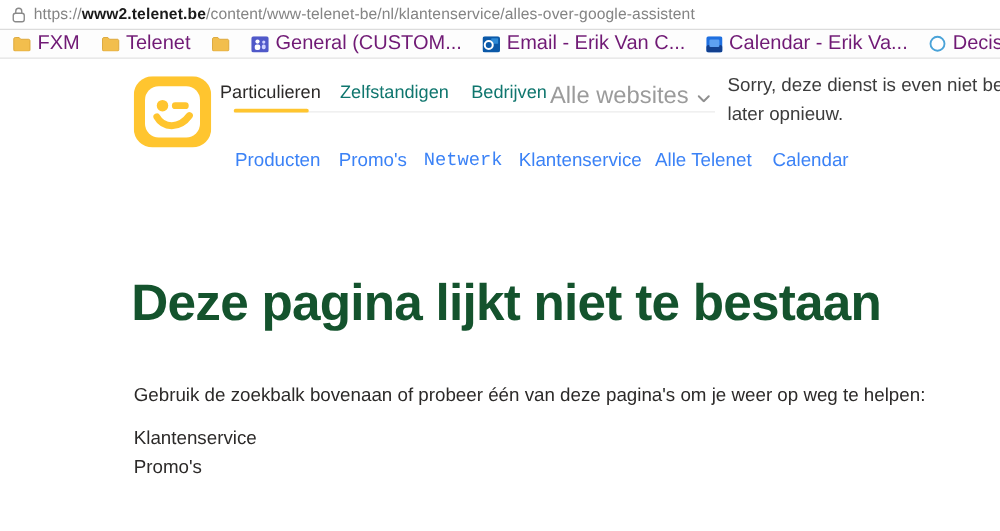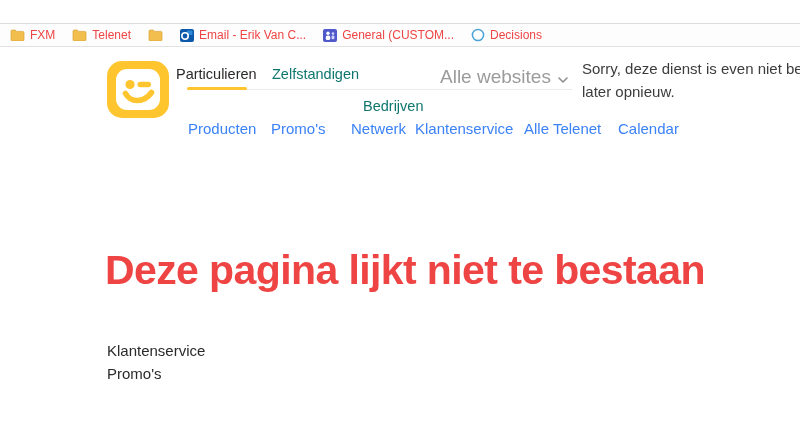--- a/index.html
+++ b/index.html
@@ -8,46 +8,55 @@
   .frame { position:relative; width:800px; height:425px; background:#fff; overflow:hidden; }
 
   
   .addressbar { position:absolute; top:0; left:0; width:800px; height:23px; background:#fff; }
   .lock { position:absolute; left:9px; top:5px; }
   .url { position:absolute; left:27px; top:4px; font-size:12.5px; color:#848484; white-space:nowrap; letter-spacing:0.1px; }
   .url .domain { color:#1a1a1a; font-weight:600; }
   .hr1 { position:absolute; top:23px; left:0; width:800px; height:1px; background:#dcdcdc; }
   .bookmarksbar { position:absolute; top:24px; left:0; width:800px; height:22px; background:#fdfdfd; display:flex; align-items:center; padding-left:10px; gap:17px; }
   .hr2 { position:absolute; top:46px; left:0; width:800px; height:1px; background:#e2e2e2; }
-  .bm { display:flex; align-items:center; gap:5px; font-size:12px; color:#ef4444; white-space:nowrap; flex:0 0 auto; cursor:default; }
+  .bm { display:flex; align-items:center; gap:5px; font-size:16px; color:#701a75; white-space:nowrap; flex:0 0 auto; cursor:default; }
   .bm svg { display:block; }
 
   
   .logo { position:absolute; left:107px; top:61px; width:62px; height:57px; }
   .aud-tab { position:absolute; top:66px; font-size:14.5px; white-space:nowrap; }
   .t-dark { color:#2C2A29; }
   .t-gray { color:#0f766e; }
   .tabline-gray { position:absolute; left:187px; top:89px; width:385px; height:1px; background:#ececec; }
   .tabline-yellow { position:absolute; left:187px; top:87px; width:60px; height:3px; background:#FFC52F; border-radius:2px; }
   .dropdown { position:absolute; left:440px; top:66px; font-size:19px; color:#9B9B9B; display:flex; align-items:center; gap:7px; white-space:nowrap; }
   .notice { position:absolute; left:582px; top:57px; font-size:15px; line-height:23px; color:#3c3c3c; white-space:nowrap; }
   .main-nav-item { position:absolute; top:120px; font-size:15px; color:#3b82f6; white-space:nowrap; }
 
   
-  .heading { position:absolute; left:105px; top:219px; font-size:41px; font-weight:bold; color:#ef4444; letter-spacing:-0.6px; white-space:nowrap;margin-top:28px; }
+  .heading { position:absolute; left:105px; top:219px; font-size:41px; font-weight:bold; color:#14532d; letter-spacing:-0.6px; white-space:nowrap; }
   .intro { position:absolute; left:107px; top:308px; font-size:15px; color:#2C2A29; white-space:nowrap; }
   .pagelink { position:absolute; left:107px; font-size:15px; color:#2C2A29; white-space:nowrap; cursor:pointer; }
   .pl1 { top:342px; }
   .pl2 { top:365px; }
 </style>
 </head>
 <body>
 
 <div class="frame">
 
+  <div class="addressbar">
+    <span class="lock">
+      <svg width="12" height="14" viewBox="0 0 12 14">
+          <rect x="1.6" y="5.6" width="8.8" height="6.8" rx="1.8" fill="none" stroke="#8a8a8a" stroke-width="1.1"></rect>
+          <path d="M3.6 5.6V4a2.4 2.4 0 0 1 4.8 0v1.6" fill="none" stroke="#8a8a8a" stroke-width="1.1"></path>
+        </svg>
+    </span>
+    <span class="url"><span>https://</span><span class="domain">www2.telenet.be</span><span>/content/www-telenet-be/nl/klantenservice/alles-over-google-assistent</span></span>
+  </div>
   <div class="hr1"></div>
 
   <div class="bookmarksbar">
     <span class="bm">
       <span>
           <svg width="15" height="12" viewBox="0 0 15 12">
             <path d="M1 2.2C1 1.5 1.5 1 2.2 1h3.1l1.3 1.4h6.2c.7 0 1.2.5 1.2 1.2v7.2c0 .7-.5 1.2-1.2 1.2H2.2C1.5 12 1 11.5 1 10.8z" fill="#F2BE4D" stroke="#D9A433" stroke-width="0.7"></path>
           </svg>
         </span>
       <span>FXM</span>
@@ -63,38 +72,48 @@
     <span class="bm">
       <span>
           <svg width="15" height="12" viewBox="0 0 15 12">
             <path d="M1 2.2C1 1.5 1.5 1 2.2 1h3.1l1.3 1.4h6.2c.7 0 1.2.5 1.2 1.2v7.2c0 .7-.5 1.2-1.2 1.2H2.2C1.5 12 1 11.5 1 10.8z" fill="#F2BE4D" stroke="#D9A433" stroke-width="0.7"></path>
           </svg>
         </span>
     </span>
     <span class="bm">
       <span>
           <svg width="14" height="13" viewBox="0 0 14 13">
+            <rect x="0" y="0" width="14" height="13" rx="2" fill="#5059C9"></rect>
+            <circle cx="5" cy="4.2" r="1.7" fill="#fff"></circle>
+            <rect x="2.8" y="6.5" width="4.4" height="4.5" rx="1.6" fill="#fff"></rect>
+            <circle cx="10" cy="4.6" r="1.3" fill="#cfd3ff"></circle>
+            <rect x="8.5" y="6.5" width="3" height="3.8" rx="1.3" fill="#cfd3ff"></rect>
+          </svg>
+        </span>
+      <span>General (CUSTOM...</span>
+    </span>
+    <span class="bm">
+      <span>
+          <svg width="14" height="13" viewBox="0 0 14 13">
             <rect x="0" y="0" width="14" height="13" rx="2" fill="#0B59A8"></rect>
             <rect x="7" y="1.5" width="5.5" height="4.5" rx="0.5" fill="#2e8ad6"></rect>
             <circle cx="5" cy="7" r="3.2" fill="none" stroke="#fff" stroke-width="1.6"></circle>
           </svg>
         </span>
       <span>Email - Erik Van C...</span>
     </span>
     <span class="bm">
       <span>
-          <svg width="14" height="13" viewBox="0 0 14 13">
-            <rect x="0" y="0" width="14" height="13" rx="2" fill="#5059C9"></rect>
-            <circle cx="5" cy="4.2" r="1.7" fill="#fff"></circle>
-            <rect x="2.8" y="6.5" width="4.4" height="4.5" rx="1.6" fill="#fff"></rect>
-            <circle cx="10" cy="4.6" r="1.3" fill="#cfd3ff"></circle>
-            <rect x="8.5" y="6.5" width="3" height="3.8" rx="1.3" fill="#cfd3ff"></rect>
+          <svg width="13" height="13" viewBox="0 0 13 13">
+            <rect x="0" y="0" width="13" height="13" rx="2" fill="#1E6FE0"></rect>
+            <rect x="0" y="7" width="13" height="6" rx="2" fill="#12408f"></rect>
+            <rect x="2.5" y="2.5" width="8" height="6" rx="1" fill="#5ea0f0"></rect>
           </svg>
         </span>
-      <span>General (CUSTOM...</span>
+      <span>Calendar - Erik Va...</span>
     </span>
     <span class="bm">
       <span>
           <svg width="14" height="14" viewBox="0 0 14 14">
             <circle cx="7" cy="7" r="5.6" fill="#fff" stroke="#4AA3D8" stroke-width="1.5"></circle>
           </svg>
         </span>
       <span>Decisions</span>
     </span>
 
@@ -106,39 +125,40 @@
       <rect x="0" y="0" width="62" height="57" rx="15" fill="#FFC52F"></rect>
       <rect x="9" y="8" width="44" height="41" rx="11" fill="#fff"></rect>
       <circle cx="23" cy="23.5" r="4.6" fill="#FFC52F"></circle>
       <rect x="30.5" y="20.8" width="13.5" height="5.4" rx="2.7" fill="#FFC52F"></rect>
       <path d="M18.5 32.5 C 23.5 41.5, 36.5 42.5, 44.5 31.5" stroke="#FFC52F" stroke-width="5.6" fill="none" stroke-linecap="round"></path>
     </svg>
   </div>
 
   <span class="aud-tab t-dark" style="left:176px;">Particulieren</span>
   <span class="aud-tab t-gray" style="left:272px;">Zelfstandigen</span>
-  <span class="aud-tab t-gray" style="left:363px;margin-top:32px;">Bedrijven</span>
+  <span class="aud-tab t-gray" style="left:377px;">Bedrijven</span>
   <span class="dropdown">
     <span>Alle websites</span>
     <span><svg width="10" height="6" viewBox="0 0 10 6">
           <path d="M1 1l4 4 4-4" stroke="#8f8f8f" stroke-width="1.6" fill="none" stroke-linecap="round" stroke-linejoin="round"></path>
         </svg></span>
   </span>
   <div class="tabline-gray"></div>
   <div class="tabline-yellow"></div>
 
   <div class="notice">
     <div>Sorry, deze dienst is even niet besch</div>
     <div>later opnieuw.</div>
   </div>
 
   <span class="main-nav-item" style="left:188px;">Producten</span>
   <span class="main-nav-item" style="left:271px;">Promo's</span>
-  <span class="main-nav-item" style="left:351px;">Netwerk</span>
+  <span class="main-nav-item" style="left:339px;font-family:Liberation Mono, monospace;">Netwerk</span>
   <span class="main-nav-item" style="left:415px;">Klantenservice</span>
   <span class="main-nav-item" style="left:524px;">Alle Telenet</span>
   <span class="main-nav-item" style="left:618px;">Calendar</span>
 
   <h1 class="heading">Deze pagina lijkt niet te bestaan</h1>
+  <div class="intro">Gebruik de zoekbalk bovenaan of probeer één van deze pagina's om je weer op weg te helpen:</div>
   <div class="pagelink pl1">Klantenservice</div>
   <div class="pagelink pl2">Promo's</div>
 
 </div>
 
 </body></html>

